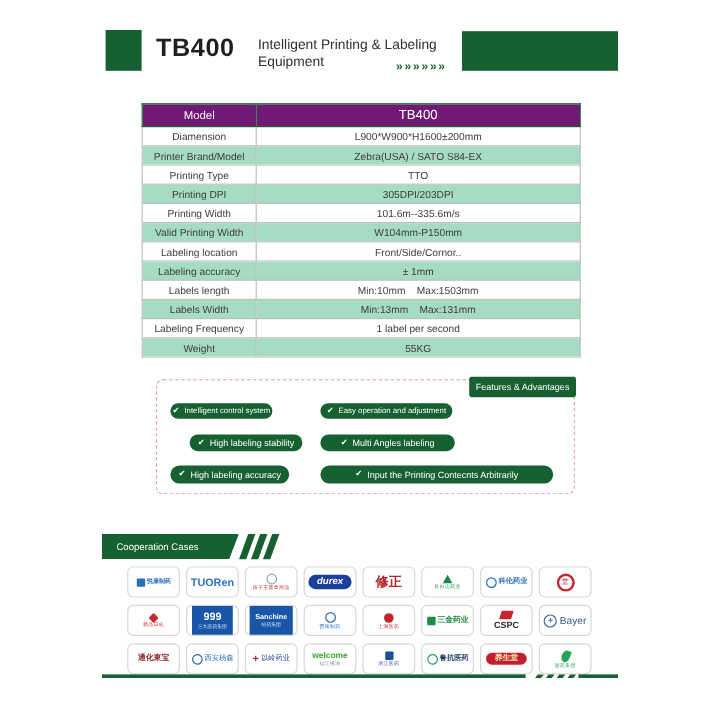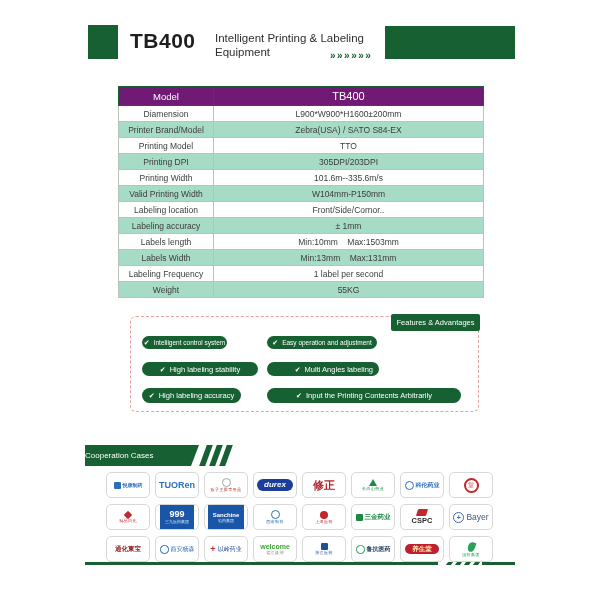--- a/index.html
+++ b/index.html
@@ -21,27 +21,27 @@
   #spec thead th.hv{font-size:11px;}
   #spec tr.alt{background:#a6dbc6;}
 
   
   .featbox{left:130px;top:316px;width:347px;height:94px;border:1px dashed #e89f9f;border-radius:6px;}
   .ftab{position:absolute;top:-3px;right:-2px;width:89px;height:17px;background:#176031;color:#fff;font-size:7.5px;display:flex;align-items:center;justify-content:center;border-radius:2px;}
   .pill{position:absolute;background:#176031;color:#fff;border-radius:9px;display:flex;align-items:center;justify-content:center;gap:4px;box-sizing:border-box;padding:0 6px;white-space:nowrap;}
   .pill .chk{font-size:7px;line-height:1;}
   .pill.p0{left:11px;top:19px;width:85px;height:13px;font-size:6.5px;}
   .pill.p1{left:136px;top:19px;width:110px;height:13px;font-size:6.5px;}
-  .pill.p2{left:11px;top:45px;width:116px;height:14px;font-size:7.5px;}
-  .pill.p3{left:136px;top:45px;width:112px;height:14px;font-size:7.5px;justify-content:flex-end;}
+  .pill.p2{left:27px;top:45px;width:94px;height:14px;font-size:7.5px;}
+  .pill.p3{left:136px;top:45px;width:112px;height:14px;font-size:7.5px;}
   .pill.p4{left:11px;top:71px;width:99px;height:15px;font-size:7.5px;}
   .pill.p5{left:136px;top:71px;width:194px;height:15px;font-size:7.5px;}
 
   
-  .coopbar{left:85px;top:445px;width:114px;height:21px;background:#176031;color:#fff;font-size:8px;display:flex;align-items:center;padding-left:0;box-sizing:border-box;clip-path:polygon(0 0,100% 0,calc(100% - 8px) 100%,0 100%);}
+  .coopbar{left:85px;top:445px;width:114px;height:21px;background:#176031;color:#fff;font-size:8px;display:flex;align-items:center;padding-left:12px;box-sizing:border-box;clip-path:polygon(0 0,100% 0,calc(100% - 8px) 100%,0 100%);}
   .coopstripe{top:445px;width:6px;height:21px;background:#176031;transform:skewX(-20deg);}
 
   
   .logos{left:106px;top:472px;display:grid;grid-template-columns:repeat(8,44px);grid-auto-rows:26px;gap:6px 5px;position:absolute;}
   .chip{background:#fff;border:1px solid #d8d8d8;border-radius:5px;display:flex;align-items:center;justify-content:center;overflow:hidden;box-sizing:border-box;gap:2px;}
   .chip.col{flex-direction:column;gap:1px;}
   .lmain{white-space:nowrap;line-height:1;}
   .lsub{white-space:nowrap;line-height:1;font-size:4px;letter-spacing:0.4px;}
   .ic{flex:none;display:block;}
   .ic.square{width:7px;height:7px;border-radius:1px;}
@@ -90,21 +90,21 @@
   <tbody>
       <tr>
         <td>Diamension</td>
         <td>L900*W900*H1600±200mm</td>
       </tr>
       <tr class="alt">
         <td>Printer Brand/Model</td>
         <td>Zebra(USA) / SATO S84-EX</td>
       </tr>
       <tr>
-        <td>Printing Model</td>
+        <td>Printing Type</td>
         <td>TTO</td>
       </tr>
       <tr class="alt">
         <td>Printing DPI</td>
         <td>305DPI/203DPI</td>
       </tr>
       <tr>
         <td>Printing Width</td>
         <td>101.6m--335.6m/s</td>
       </tr>

